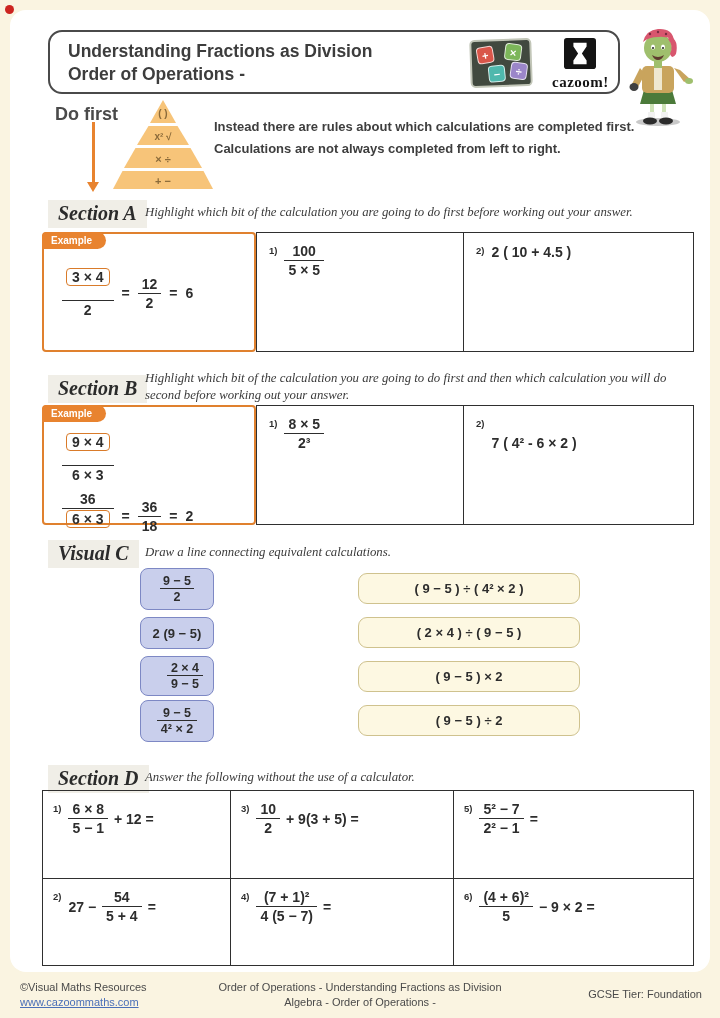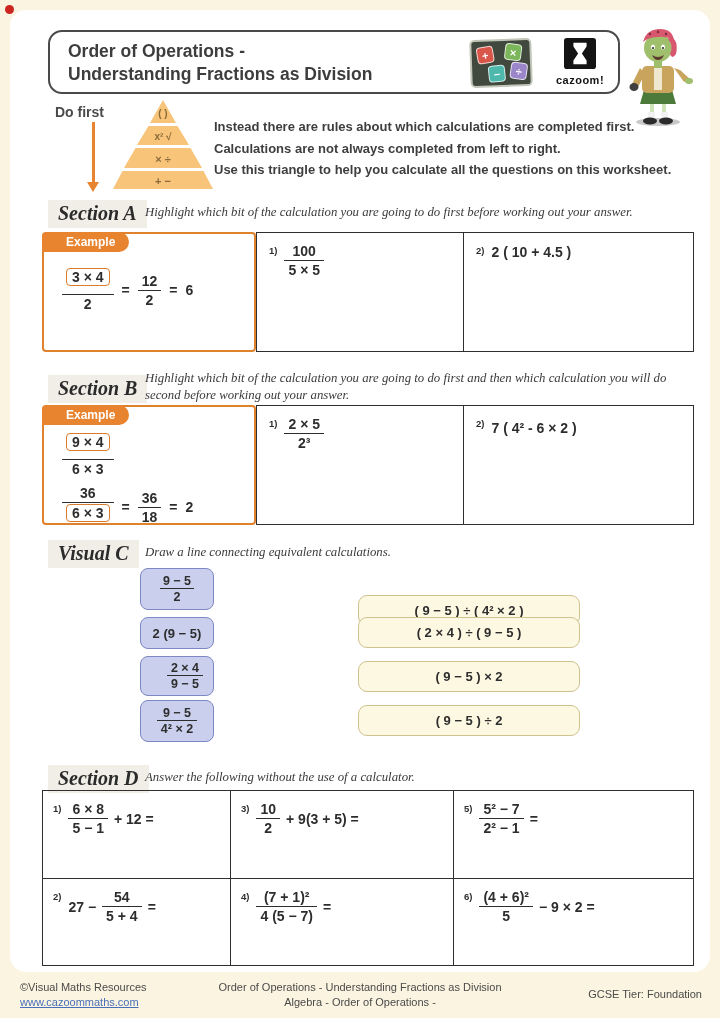--- a/index.html
+++ b/index.html
@@ -12,47 +12,47 @@
   
   .header-box { position:absolute; left:38px; top:20px; width:572px; height:64px; border:2px solid #4a4a4a; border-radius:14px; background:#fff; }
   .title { position:absolute; left:18px; top:8px; font-size:17.5px; font-weight:bold; color:#3d3d3d; line-height:23px; }
   .chalkboard { position:absolute; left:420px; top:7px; width:62px; height:48px; background:#41493f; border:2px solid #c2c6b8; border-radius:5px; transform:rotate(-2deg); }
   .tile { position:absolute; width:17px; height:17px; border:1.5px solid rgba(255,255,255,.75); border-radius:4px; color:#fff; font-weight:bold; font-size:11px; display:flex; align-items:center; justify-content:center; }
   .tile.red { left:5px; top:5px; background:#d9564a; transform:rotate(-8deg); }
   .tile.green { left:33px; top:3px; background:#7cb65a; transform:rotate(9deg); }
   .tile.teal { left:16px; top:24px; background:#4fb8ad; transform:rotate(-4deg); }
   .tile.purple { left:38px; top:22px; background:#9b86c9; transform:rotate(10deg); }
   .logo { position:absolute; left:502px; top:6px; width:56px; text-align:center; }
-  .logo-word { font-family:Liberation Sans, sans-serif; font-weight:bold; font-size:11px; color:#141414; letter-spacing:.5px; }
-
-  
-  .dofirst { position:absolute; left:45px; top:94px; font-size:14px; font-weight:bold; color:#4a4a4a; }
+  .logo-word { font-family:Liberation Serif, serif; font-weight:bold; font-size:15px; color:#141414; letter-spacing:.5px; }
+
+  
+  .dofirst { position:absolute; left:45px; top:94px; font-size:18px; font-weight:bold; color:#4a4a4a; }
   .arrow { position:absolute; left:82px; top:112px; width:3px; height:62px; background:#e8832f; }
   .arrow:after { content:""; position:absolute; left:-5px; top:60px; border-left:6.5px solid transparent; border-right:6.5px solid transparent; border-top:10px solid #e8832f; }
   .triangle-wrap { position:absolute; left:103px; top:90px; width:100px; height:92px; }
   .intro-text { position:absolute; left:204px; top:106px; width:486px; font-size:13px; font-weight:bold; color:#3e3e3e; line-height:21.5px; }
 
   
   .chip { position:absolute; background:#f0eee7; color:#2b2b2b; font-family:"Liberation Serif", serif; font-style:italic; font-weight:bold; font-size:20px; padding:2px 10px 3px 10px; }
   .instr { position:absolute; font-family:"Liberation Serif", serif; font-style:italic; font-size:12.8px; color:#3a3a3a; line-height:17px; }
 
   
   .exbox { position:absolute; left:32px; width:214px; height:120px; border:2.5px solid #e0812e; border-radius:4px; background:#fff; }
-  .extab { position:absolute; left:-2px; top:-2px; background:#e8832f; color:#fff; font-size:12px; font-weight:bold; padding:3px 14px 3px 24px; border-radius:6px 10px 10px 0; }
+  .extab { position:absolute; left:-2px; top:-2px; background:#e8832f; color:#fff; font-size:10px; font-weight:bold; padding:3px 14px 3px 9px; border-radius:6px 10px 10px 0; }
   .qtable { position:absolute; left:246px; width:438px; height:120px; border:1.5px solid #2f2f2f; display:flex; }
   .qcell { padding:10px 8px 0 12px; display:flex; align-items:flex-start; }
   .qcell.c1 { width:207px; border-right:1px solid #2f2f2f; }
   .qcell.c2 { flex:1; }
 
   .math { font-size:14px; font-weight:bold; color:#2d2d2d; }
   .qno { font-size:9.5px; font-weight:bold; color:#2d2d2d; margin-right:7px; margin-top:2px; }
   .frac { display:inline-block; text-align:center; vertical-align:middle; line-height:1.15; }
   .frac .num { display:block; border-bottom:1.7px solid #2d2d2d; padding:0 4px 1px 4px; }
   .frac .den { display:block; padding:1px 4px 0 4px; }
-  .hl { display:inline-block; border:1.7px solid #d97b2a; border-radius:4px; padding:0px 5px; margin-bottom:7px; }
+  .hl { display:inline-block; border:1.7px solid #d97b2a; border-radius:4px; padding:0px 5px; margin-bottom:13px; }
   .eqrow { display:flex; align-items:center; gap:8px; }
 
   
   .cbox-left { position:absolute; left:130px; width:74px; background:#c9cfec; border:1.6px solid #7d88c4; border-radius:8px; display:flex; align-items:center; justify-content:center; font-size:13px; font-weight:bold; color:#2d2d2d; }
   .cbox-right { position:absolute; left:348px; width:222px; height:31px; background:#fdf8e2; border:1.6px solid #cfc28e; border-radius:9px; display:flex; align-items:center; justify-content:center; font-size:13px; font-weight:bold; color:#2d2d2d; }
   .cbox-left .frac { font-size:12.5px; }
   .cbox-left .frac .num { border-bottom-width:1.5px; padding:0 3px 0 3px; }
 
   
   .dtable { position:absolute; left:32px; top:780px; width:652px; height:176px; border:1.5px solid #2f2f2f; display:grid; grid-template-columns:188px 223px 1fr; grid-template-rows:88px 1fr; }
@@ -71,22 +71,22 @@
 </head>
 <body>
 
 <div class="page">
   <div class="pin"></div>
 
   <div class="sheet">
 
     <div class="header-box">
       <div class="title">
+        <div>Understanding Fractions as Division</div>
         <div>Order of Operations -</div>
-        <div>Understanding Fractions as Division</div>
       </div>
       <div class="chalkboard">
         <div class="tile red">+</div>
         <div class="tile green">×</div>
         <div class="tile teal">−</div>
         <div class="tile purple">÷</div>
       </div>
       <div class="logo">
         <svg width="34" height="32" viewBox="0 0 36 34">
           <rect x="1" y="0" width="34" height="33" rx="3" fill="#141414"></rect>
@@ -135,21 +135,20 @@
         <path d="M9.5 71 L90.5 71 L100 89 L0 89 Z" fill="#f7c479"></path>
       </svg>
       <div style="position:absolute;left:0;top:8px;width:100px;text-align:center;font-size:10px;font-weight:bold;color:#8a6a3a;">( )</div>
       <div style="position:absolute;left:0;top:31px;width:100px;text-align:center;font-size:10px;font-weight:bold;color:#8a6a3a;">x² √</div>
       <div style="position:absolute;left:0;top:53px;width:100px;text-align:center;font-size:11px;font-weight:bold;color:#8a6a3a;">×  ÷</div>
       <div style="position:absolute;left:0;top:75px;width:100px;text-align:center;font-size:11px;font-weight:bold;color:#8a6a3a;">+  −</div>
     </div>
     <div class="intro-text">
       <div>Instead there are rules about which calculations are completed first.</div>
       <div>Calculations are not always completed from left to right.</div>
-      <div>Use this triangle to help you calculate all the questions on this worksheet.</div>
     </div>
 
     <div class="chip" style="left:38px;top:190px;">Section A</div>
     <div class="instr" style="left:135px;top:194px;width:550px;">Highlight which bit of the calculation you are going to do first before working out your answer.</div>
 
     <div class="exbox" style="top:222px;">
       <div class="extab">Example</div>
       <div class="eqrow math" style="margin:34px 0 0 18px;">
         <span class="frac">
           <span class="num"><span class="hl">3 × 4</span></span>
@@ -202,27 +201,27 @@
         </span>
         <span>=</span>
         <span>2</span>
       </div>
     </div>
 
     <div class="qtable" style="top:395px;">
       <div class="qcell c1">
         <span class="qno">1)</span>
         <span class="frac math">
-          <span class="num">2 × 5</span>
+          <span class="num">8 × 5</span>
           <span class="den">2³</span>
         </span>
       </div>
       <div class="qcell c2">
         <span class="qno">2)</span>
-        <span class="math" style="margin-top:4px;">7 ( 4² - 6 × 2 )</span>
+        <span class="math" style="margin-top:19px;">7 ( 4² - 6 × 2 )</span>
       </div>
     </div>
 
     <div class="chip" style="left:38px;top:530px;">Visual C</div>
     <div class="instr" style="left:135px;top:534px;width:550px;">Draw a line connecting equivalent calculations.</div>
 
     <div class="cbox-left" style="top:558px;height:42px;">
       <span class="frac">
           <span class="num">9 − 5</span>
           <span class="den">2</span>
@@ -237,21 +236,21 @@
           <span class="den">9 − 5</span>
         </span>
     </div>
     <div class="cbox-left" style="top:690px;height:42px;">
       <span class="frac">
           <span class="num">9 − 5</span>
           <span class="den">4² × 2</span>
         </span>
     </div>
 
-    <div class="cbox-right" style="top:563px;margin-top:22px;">
+    <div class="cbox-right" style="top:563px;">
         <span>( 9 − 5 ) ÷ ( 4² × 2 )</span>
       </div>
     <div class="cbox-right" style="top:607px;">
         <span>( 2 × 4 ) ÷ ( 9 − 5 )</span>
       </div>
     <div class="cbox-right" style="top:651px;">
         <span>( 9 − 5 ) × 2</span>
       </div>
     <div class="cbox-right" style="top:695px;">
         <span>( 9 − 5 ) ÷ 2</span>

